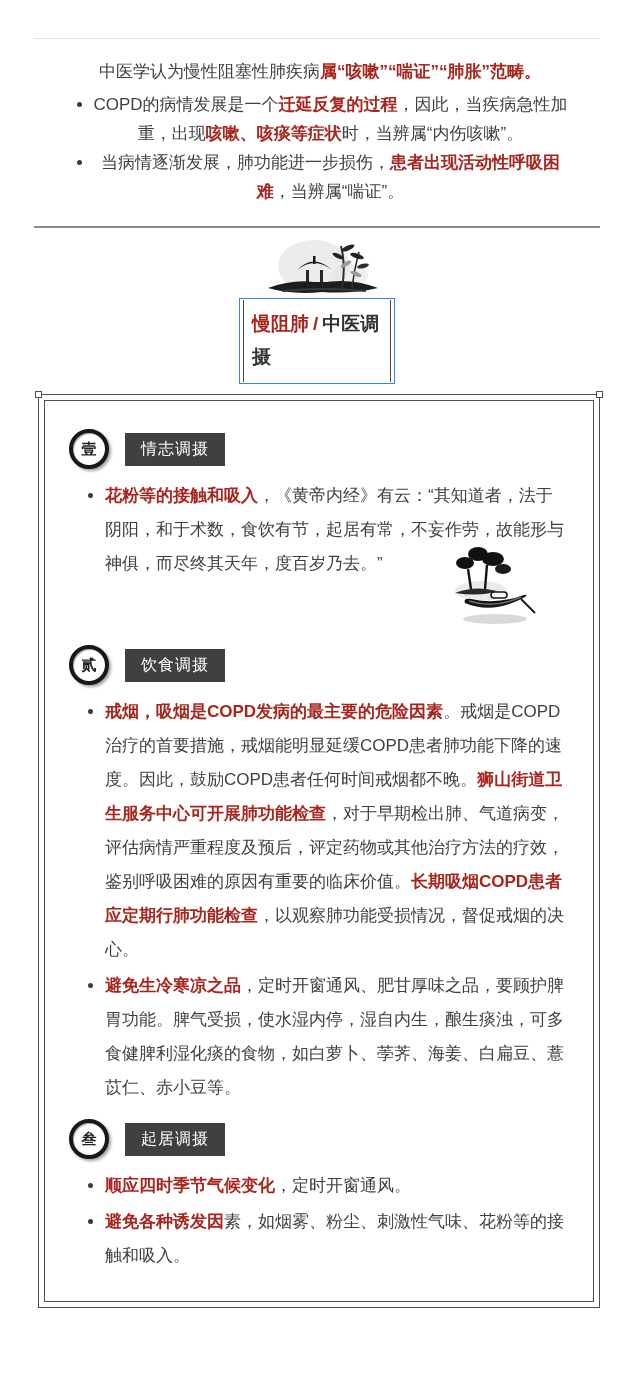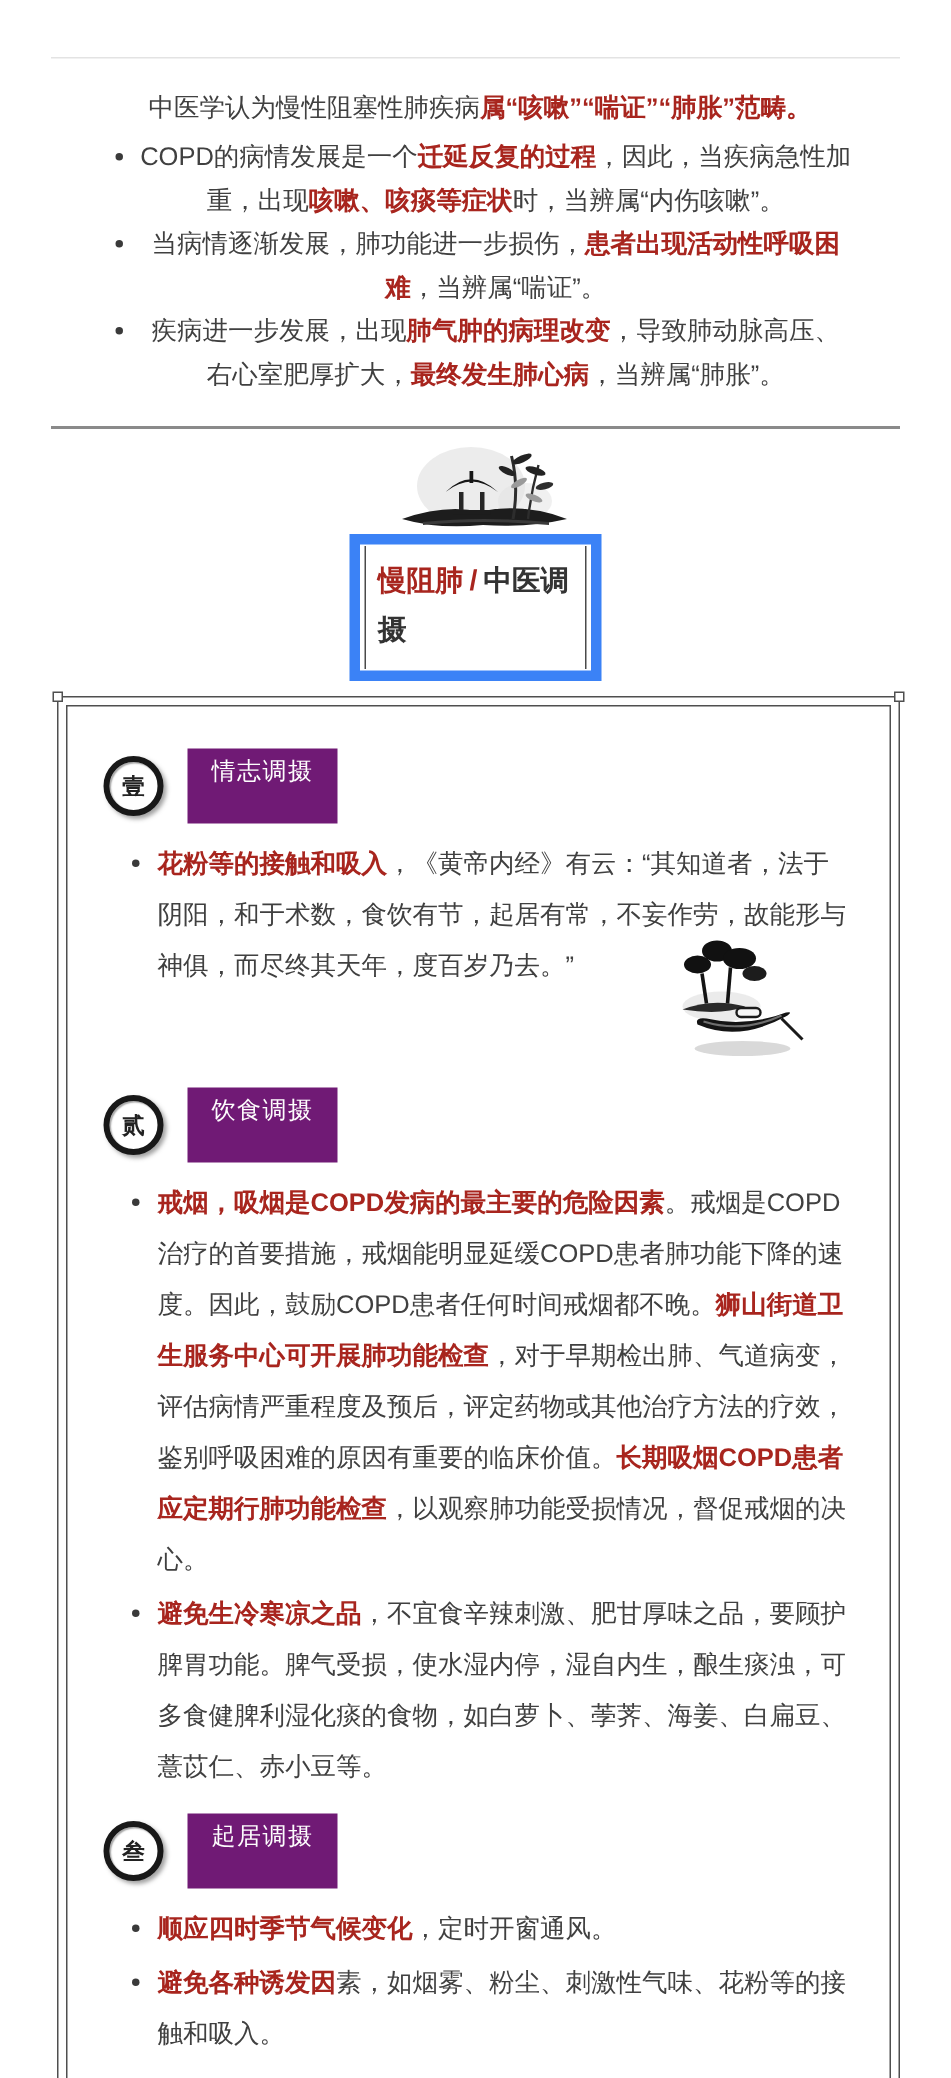--- a/index.html
+++ b/index.html
@@ -17,21 +17,21 @@
   .intro .lead{margin:0 0 4px;}
   ul.blist{list-style:none;margin:4px;padding:0;}
   ul.blist>li{position:relative;padding-left:21px;}
   ul.blist>li::before{
     content:"";position:absolute;left:5px;top:12px;
     width:5px;height:5px;border-radius:50%;background:#3a3a3a;
   }
 
   .art-pavilion{display:block;margin:8px auto 0;margin-left:262px;}
   .title-box{
-    position:relative;width:130px;margin:0 auto;border:7px solid #3b82f6;
+    position:relative;width:130px;margin:0 auto;border:1px solid #3b82f6;
     padding:8px 12px 10px;font-size:19px;font-weight:bold;line-height:33px;color:#333;
   }
   .title-box::before{content:"";position:absolute;top:1px;bottom:1px;left:3px;border-left:1px solid #4a4a4a;}
   .title-box::after{content:"";position:absolute;top:1px;bottom:1px;right:3px;border-right:1px solid #4a4a4a;}
   .title-box .slash{padding:0 4px;}
 
   .frame{position:relative;margin:10px 34px 14px 38px;border:1px solid #4f4f4f;padding:5px;}
   .frame-inner{border:1px solid #4f4f4f;padding:14px 24px 24px 34px;}
   .corner{position:absolute;width:5px;height:5px;background:#fff;border:1px solid #4f4f4f;}
   .c-tl{top:-4px;left:-4px;}
@@ -40,39 +40,38 @@
   .section{margin-top:14px;}
   .sec-head{display:flex;align-items:center;margin:14px 0 10px -10px;}
   .enso{
     flex:0 0 auto;width:32px;height:32px;border-radius:50%;
     border:4px solid #181818;
     box-shadow:2px 2px 3px rgba(70,70,70,.5), inset 1px 1px 1px rgba(0,0,0,.35);
     display:flex;align-items:center;justify-content:center;
     font-size:15px;font-weight:bold;color:#222;background:#fff;
   }
   .badge{
-    margin-left:16px;background:#701a75;color:#fdfdfd;
-    font-size:16px;line-height:16px;padding:8px 16px 26px;letter-spacing:1px;
+    margin-left:16px;background:#404040;color:#fdfdfd;
+    font-size:16px;line-height:16px;padding:8px 16px 9px;letter-spacing:1px;
   }
   .sec-body{font-size:17px;line-height:34px;}
   .sec-body ul.blist>li{padding-left:22px;margin-bottom:2px;}
   .sec-body ul.blist>li::before{top:14px;}
   .art-boat{display:block;margin:-46px 16px 0 auto;}
 </style>
 </head>
 <body>
 
 <div class="hr-light"></div>
 
 <div class="intro">
   <p class="lead"><span>中医学认为慢性阻塞性肺疾病</span><span class="rt">属“咳嗽”“喘证”“肺胀”范畴。</span></p>
   <ul class="blist">
       <li><span>COPD的病情发展是一个</span><span class="rt">迁延反复的过程</span><span>，因此，当疾病急性加重，出现</span><span class="rt">咳嗽、咳痰等症状</span><span>时，当辨属“内伤咳嗽”。</span></li>
       <li><span>当病情逐渐发展，肺功能进一步损伤，</span><span class="rt">患者出现活动性呼吸困难</span><span>，当辨属“喘证”。</span></li>
-      <li><span>疾病进一步发展，出现</span><span class="rt">肺气肿的病理改变</span><span>，导致肺动脉高压、右心室肥厚扩大，</span><span class="rt">最终发生肺心病</span><span>，当辨属“肺胀”。</span></li>
     </ul>
 </div>
 
 <div class="hr-dark"></div>
 
 <svg class="art-pavilion" width="124" height="62" viewBox="0 0 124 62">
   <ellipse cx="52" cy="30" rx="36" ry="26" fill="#dcdcdc" opacity="0.55"></ellipse>
   <ellipse cx="88" cy="40" rx="18" ry="12" fill="#e2e2e2" opacity="0.5"></ellipse>
   <path d="M6 52 Q34 42 58 47 Q88 41 116 52 Q90 58 60 56 Q30 59 6 52 Z" fill="#1d1d1d"></path>
   <path d="M20 54 Q60 50 104 54 L104 56 Q60 52 20 56 Z" fill="#3a3a3a"></path>
@@ -133,21 +132,21 @@
     <div class="section">
       <div class="sec-head">
         <div class="enso">
           <span>贰</span>
         </div>
         <div class="badge">饮食调摄</div>
       </div>
       <div class="sec-body">
         <ul class="blist">
             <li><span class="rt">戒烟，吸烟是COPD发病的最主要的危险因素</span><span>。戒烟是COPD治疗的首要措施，戒烟能明显延缓COPD患者肺功能下降的速度。因此，鼓励COPD患者任何时间戒烟都不晚。</span><span class="rt">狮山街道卫生服务中心可开展肺功能检查</span><span>，对于早期检出肺、气道病变，评估病情严重程度及预后，评定药物或其他治疗方法的疗效，鉴别呼吸困难的原因有重要的临床价值。</span><span class="rt">长期吸烟COPD患者应定期行肺功能检查</span><span>，以观察肺功能受损情况，督促戒烟的决心。</span></li>
-            <li><span class="rt">避免生冷寒凉之品</span><span>，不宜食辛辣刺激、肥甘厚味之品，要顾护脾胃功能。脾气受损，使水湿内停，湿自内生，酿生痰浊，可多食健脾利湿化痰的食物，如白萝卜、荸荠、海姜、白扁豆、薏苡仁、赤小豆等。</span></li>
+            <li><span class="rt">避免生冷寒凉之品</span><span>，定时开窗通风、肥甘厚味之品，要顾护脾胃功能。脾气受损，使水湿内停，湿自内生，酿生痰浊，可多食健脾利湿化痰的食物，如白萝卜、荸荠、海姜、白扁豆、薏苡仁、赤小豆等。</span></li>
           </ul>
       </div>
     </div>
 
     <div class="section">
       <div class="sec-head">
         <div class="enso">
           <span>叁</span>
         </div>
         <div class="badge">起居调摄</div>

